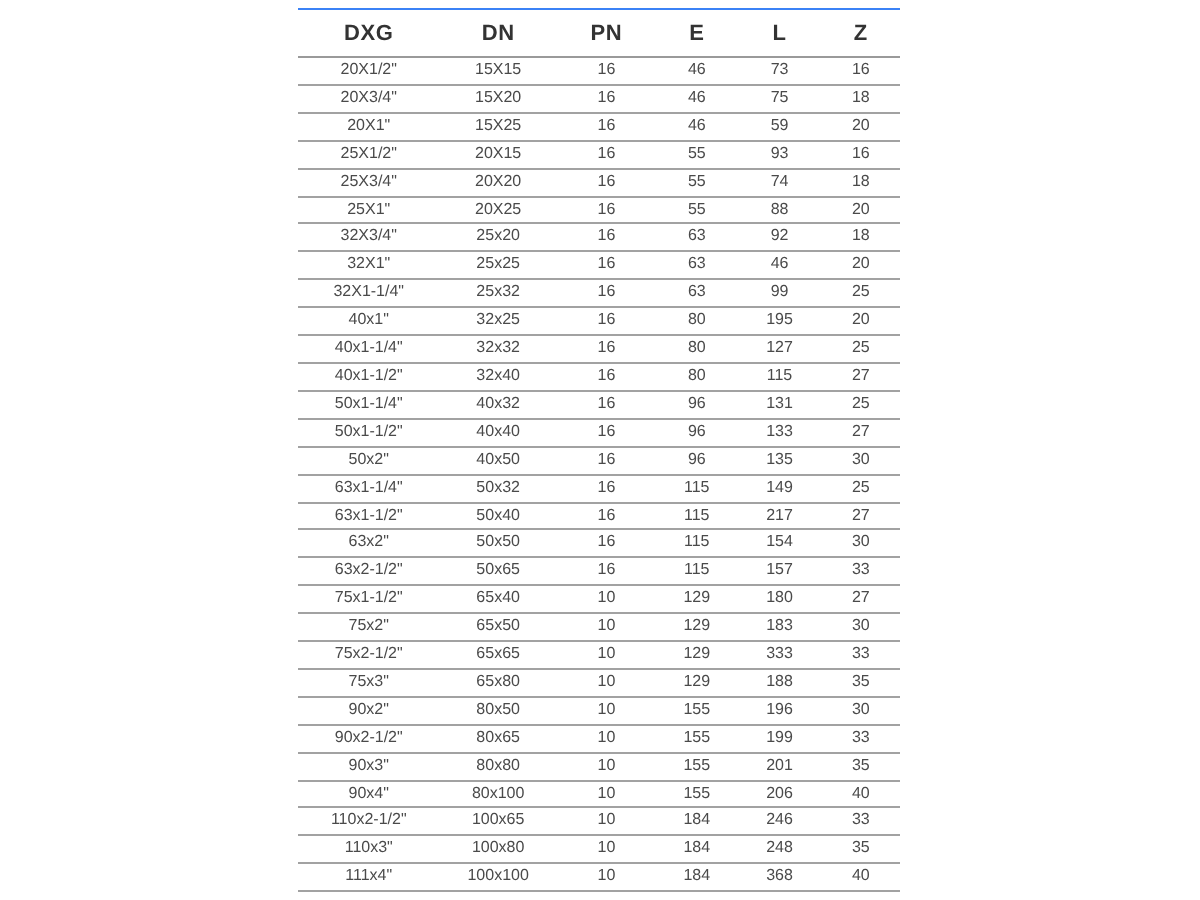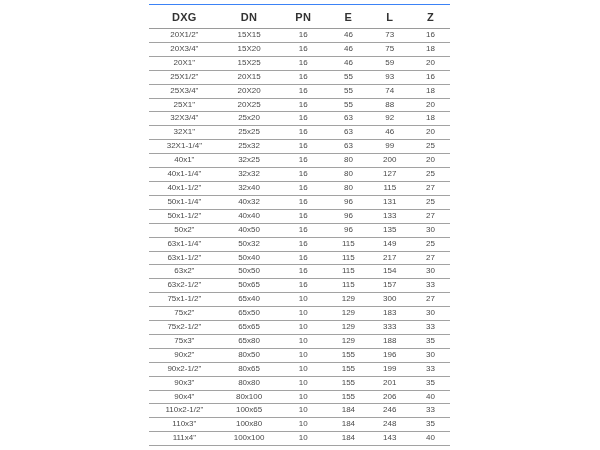--- a/index.html
+++ b/index.html
@@ -144,21 +144,21 @@
           <td>16</td>
           <td>63</td>
           <td>99</td>
           <td>25</td>
         </tr>
         <tr>
           <td>40x1"</td>
           <td>32x25</td>
           <td>16</td>
           <td>80</td>
-          <td>200</td>
+          <td>195</td>
           <td>20</td>
         </tr>
         <tr>
           <td>40x1-1/4"</td>
           <td>32x32</td>
           <td>16</td>
           <td>80</td>
           <td>127</td>
           <td>25</td>
         </tr>
@@ -224,21 +224,21 @@
           <td>16</td>
           <td>115</td>
           <td>157</td>
           <td>33</td>
         </tr>
         <tr>
           <td>75x1-1/2"</td>
           <td>65x40</td>
           <td>10</td>
           <td>129</td>
-          <td>300</td>
+          <td>180</td>
           <td>27</td>
         </tr>
         <tr>
           <td>75x2"</td>
           <td>65x50</td>
           <td>10</td>
           <td>129</td>
           <td>183</td>
           <td>30</td>
         </tr>
@@ -304,18 +304,18 @@
           <td>10</td>
           <td>184</td>
           <td>248</td>
           <td>35</td>
         </tr>
         <tr>
           <td>111x4"</td>
           <td>100x100</td>
           <td>10</td>
           <td>184</td>
-          <td>143</td>
+          <td>368</td>
           <td>40</td>
         </tr>
       </tbody>
   </table>
 </div>
 
 </body></html>

